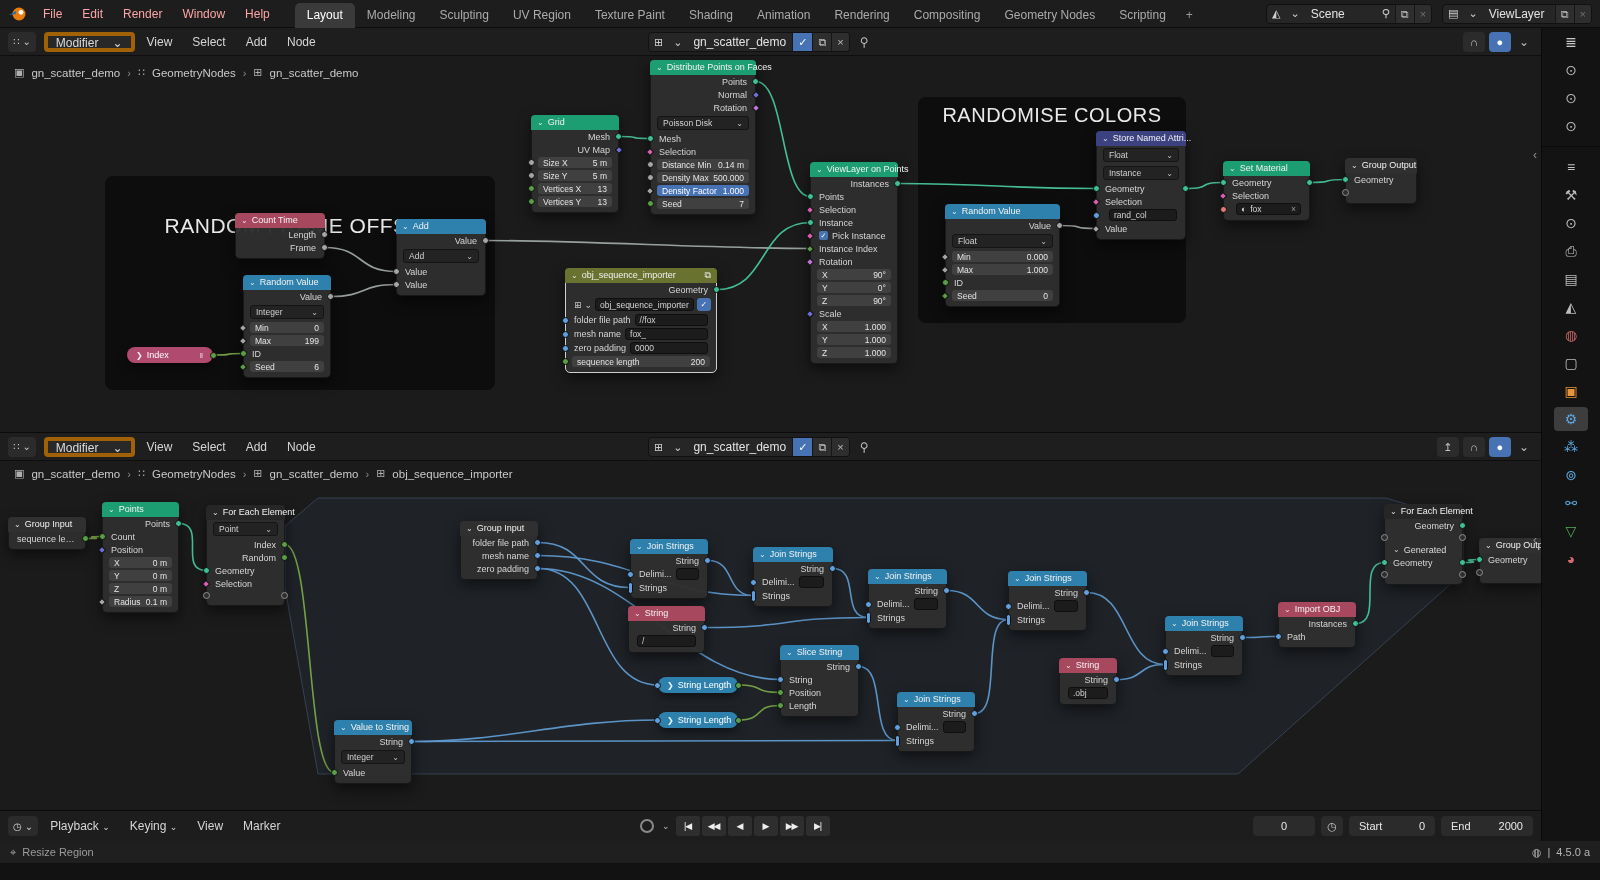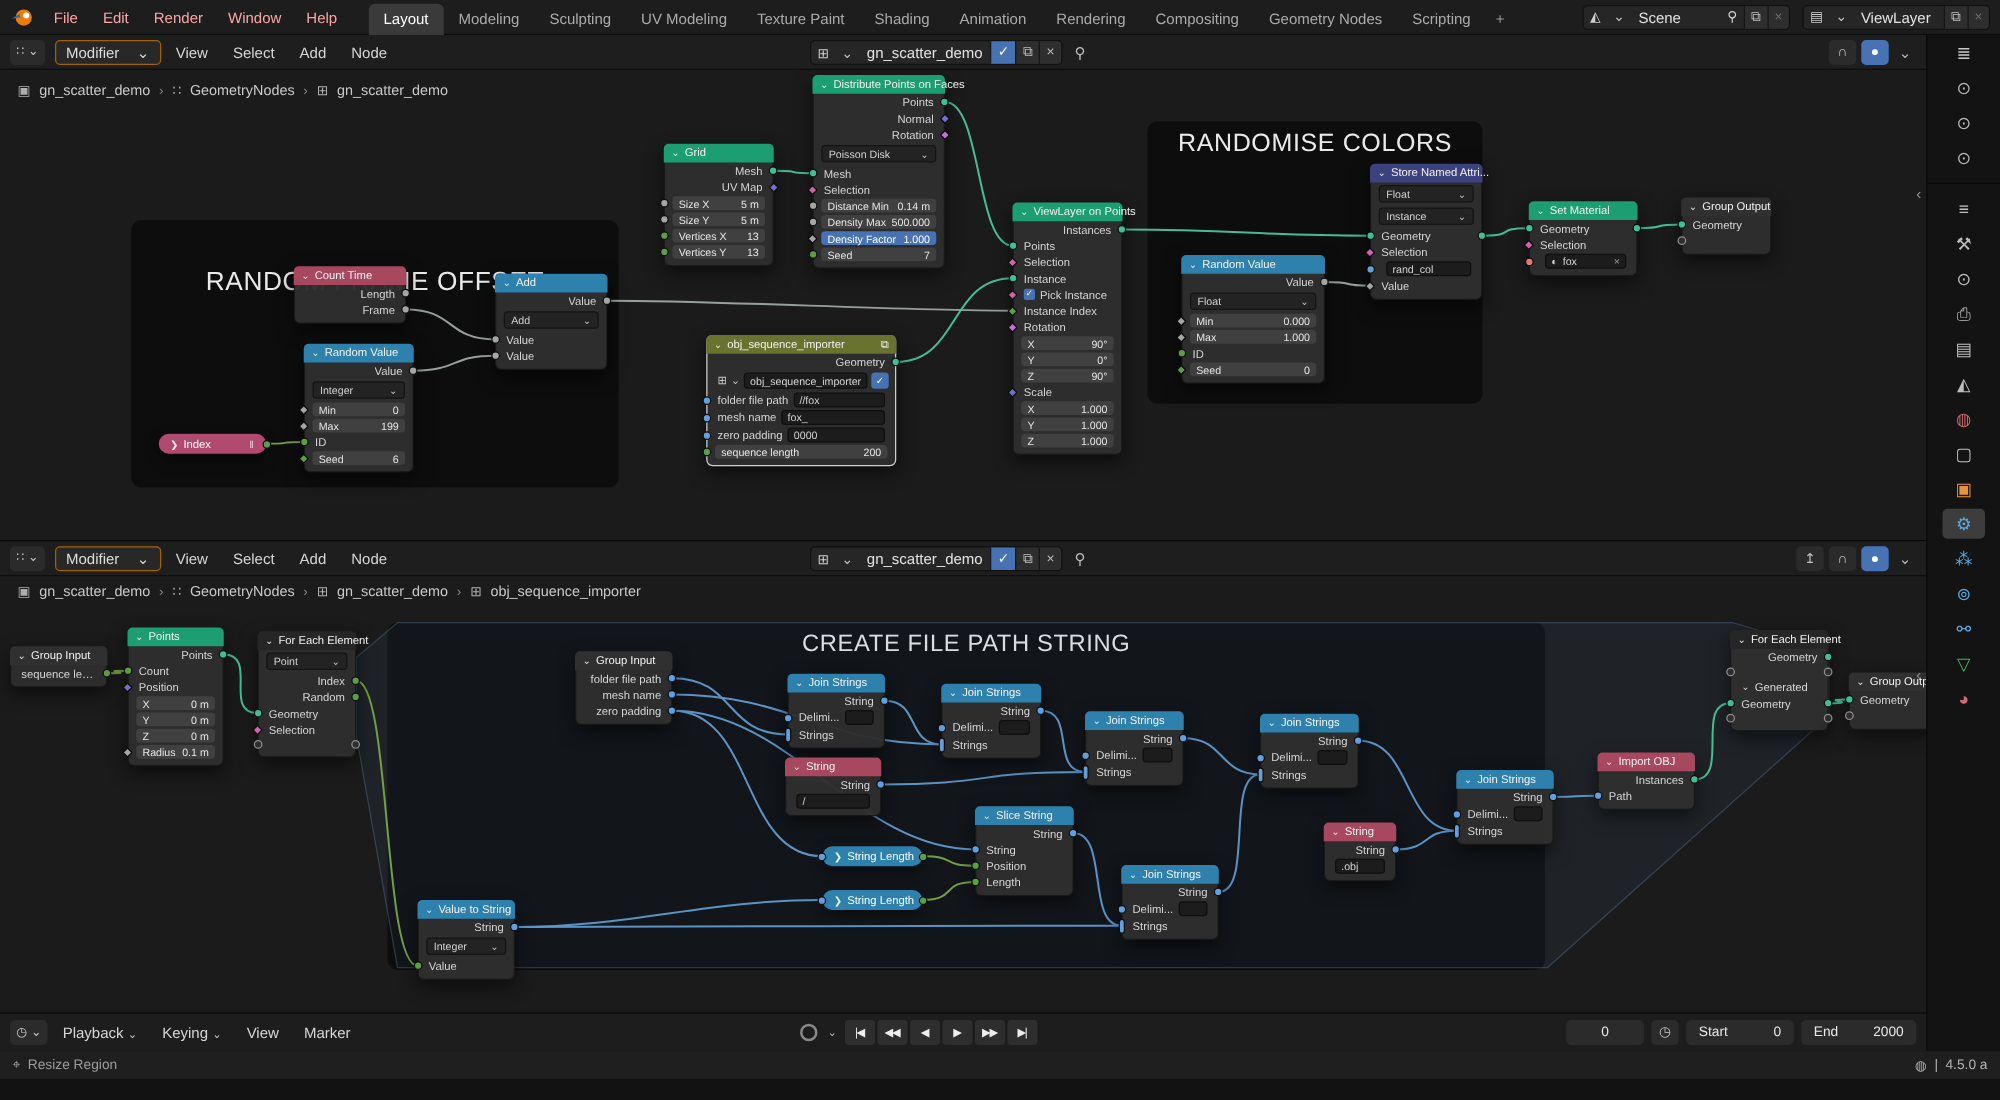--- a/index.html
+++ b/index.html
@@ -20,21 +20,21 @@
   .mini-btn{color:#bdbdbd;font-size:11px;padding:0 5px;height:20px;line-height:20px;background:#2e2e2e;border-left:1px solid #161616}
   .mini-btn.dim{color:#6f6f6f}
   .ghost{color:#bdbdbd;font-size:12px;padding:0 4px}
   
   .editor{position:absolute;left:0;width:1541px;background:#1b1b1b;overflow:hidden}
   #editor1{top:28px;height:404px}
   #editor2{top:432px;height:378px;border-top:1px solid #0b0b0b}
   .ed-header{position:relative;height:28px;background:#1e1e1e;border-bottom:1px solid #0e0e0e;
     display:flex;align-items:center;gap:4px;padding:0 8px;z-index:10}
   .etype{display:flex;align-items:center;background:#2b2b2b;border-radius:4px;height:20px;padding:0 5px;color:#c8c8c8;font-size:10px;gap:3px}
-  .modesel{display:flex;align-items:center;background:#282828;border:1px solid #a16207;border-radius:4px;height:20px;padding:0 8px;color:#dcdcdc;font-size:12px;gap:14px;margin-left:4px}
+  .modesel{display:flex;background:#282828;border:4px solid #a16207;border-radius:4px;height:20px;padding:0 8px;color:#dcdcdc;font-size:12px;gap:14px;margin-left:4px}
   .hmenu{color:#d6d6d6;font-size:12px;padding:3px 8px;border-radius:4px}
   .idblock{position:absolute;left:648px;top:4px;display:flex;align-items:center;gap:6px}
   .hright{margin-left:auto;display:flex;gap:4px;align-items:center}
   .sqbtn{width:22px;height:20px;background:#2b2b2b;border-radius:4px;color:#c2c2c2;font-size:11px;text-align:center;line-height:20px}
   .sqbtn.blue{background:#4772b3;color:#fff}
   .crumb{position:absolute;display:flex;gap:7px;align-items:center;color:#c9c9c9;font-size:11.5px;z-index:9}
   .crumb .cic{color:#aeaeae;font-size:11px}
   .crumb .sep{color:#8a8a8a;font-size:11px}
   .edge-arrow{position:absolute;right:4px;color:#8f8f8f;font-size:12px;z-index:9}
   
@@ -121,21 +121,21 @@
   </svg>
   <span class="tmenu">File</span>
   <span class="tmenu">Edit</span>
   <span class="tmenu">Render</span>
   <span class="tmenu">Window</span>
   <span class="tmenu">Help</span>
   <div id="tabs">
       <span class="tab active">Layout</span>
       <span class="tab">Modeling</span>
       <span class="tab">Sculpting</span>
-      <span class="tab">UV Modeling</span>
+      <span class="tab">UV Region</span>
       <span class="tab">Texture Paint</span>
       <span class="tab">Shading</span>
       <span class="tab">Animation</span>
       <span class="tab">Rendering</span>
       <span class="tab">Compositing</span>
       <span class="tab">Geometry Nodes</span>
       <span class="tab">Scripting</span>
       <span class="tab plus">+</span>
     </div>
   <div class="tb-right">
@@ -676,23 +676,20 @@
       <span class="cic">∷</span>
       <span>GeometryNodes</span>
       <span class="sep">›</span>
       <span class="cic">⊞</span>
       <span>gn_scatter_demo</span>
       <span class="sep">›</span>
       <span class="cic">⊞</span>
       <span>obj_sequence_importer</span>
     </div>
   <span class="edge-arrow" style="top:100px">‹</span>
-<div class="frame" style="left: 310px; top: 65px; width: 926px; height: 278px;">
-      <div class="ftitle" style="font-size: 19px;">CREATE FILE PATH STRING</div>
-    </div>
     <svg class="layer zone" width="1541" height="377">
       <polygon points="285,93 318,65 1386,65 1463,88 1463,140 1238,341 318,341 285,155" fill="rgba(72,110,160,0.10)" stroke="rgba(110,150,200,0.30)"></polygon>
     </svg>
     <svg class="layer wires" width="1541" height="377">
       <path d="M 86 105.5 C 114 105.5, 74 103.5, 102 103.5" fill="none" stroke="#79a648" stroke-width="1.6" opacity="0.95"></path>
       <path d="M 179 90.5 C 207 90.5, 178 137.5, 206 137.5" fill="none" stroke="#49c79c" stroke-width="1.6" opacity="0.95"></path>
       <path d="M 285 111.5 C 313 111.5, 306 339.5, 334 339.5" fill="none" stroke="#79a648" stroke-width="1.6" opacity="0.95"></path>
       <path d="M 538 109.5 C 588.6 109.5, 579.4 154.5, 630 154.5" fill="none" stroke="#5f9ad0" stroke-width="1.6" opacity="0.95"></path>
       <path d="M 538 122.5 C 633 122.5, 658 162.5, 753 162.5" fill="none" stroke="#5f9ad0" stroke-width="1.6" opacity="0.95"></path>
       <path d="M 538 135.5 C 604 135.5, 592 252, 658 252" fill="none" stroke="#5f9ad0" stroke-width="1.6" opacity="0.95"></path>

